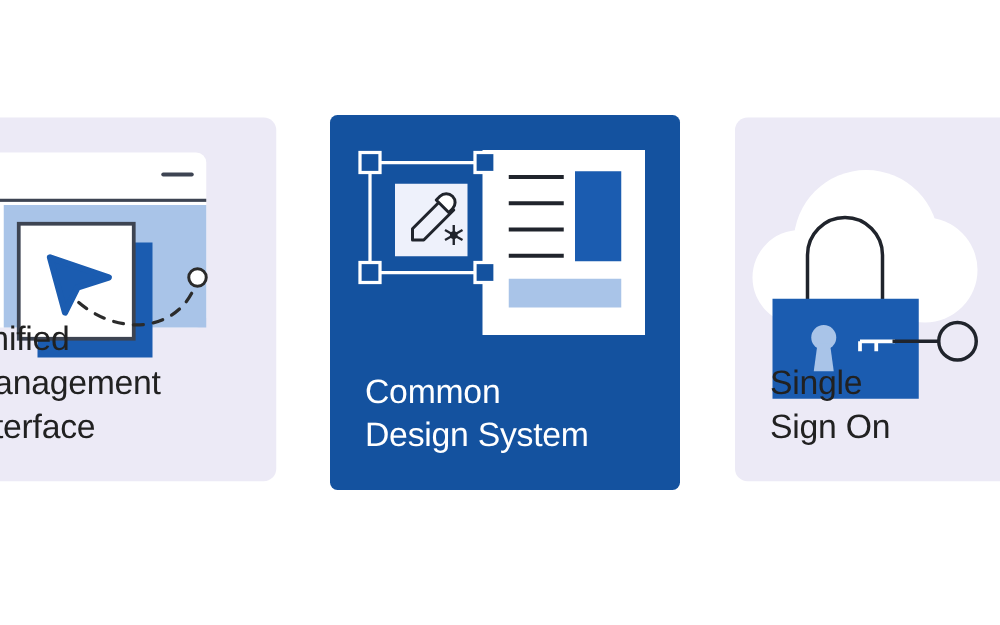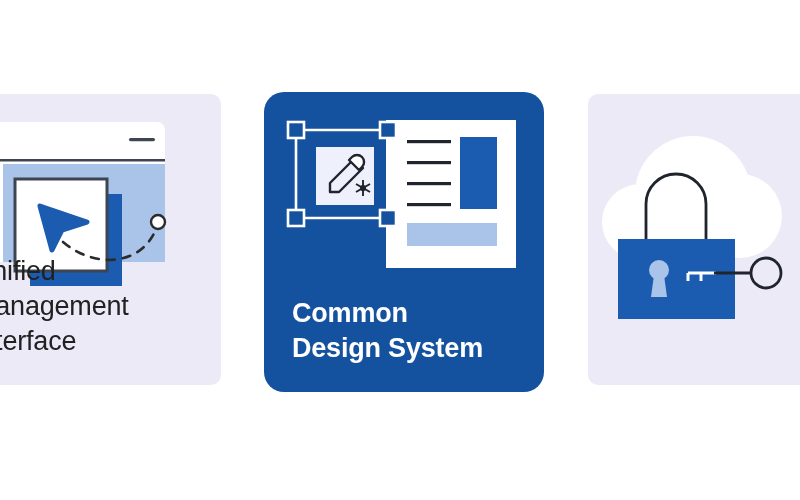--- a/index.html
+++ b/index.html
@@ -38,22 +38,21 @@
 
   .card-left  { left: -55px; width: 276px; }
   .card-right { left: 588px; width: 276px; }
 
   .card-center {
     background: #14529f;
     left: 264px;
     top: 92px;
     width: 280px;
     height: 300px;
-    border-radius: 20px;
-    font-weight: bold;
+    border-radius: 6px;
   }
 
   .card-label {
     position: absolute;
     left: 28px;
     bottom: 26px;
     font-size: 27px;
     line-height: 1.30;
     letter-spacing: -0.2px;
     white-space: pre-line;
@@ -170,15 +169,17 @@
         <path d="M66 181 L76 181 L79 203 L63 203 Z"></path>
       </g>
 
       <g fill="none" stroke="#ffffff" stroke-width="3">
         <path d="M100 179 L100 187 M113 179 L113 187 M100 179 L128 179"></path>
       </g>
       <line x1="126" y1="179" x2="164" y2="179" stroke="#20242c" stroke-width="2.8"></line>
       <circle cx="178" cy="179" r="15" fill="none" stroke="#20242c" stroke-width="2.8"></circle>
     </svg>
 
+    <div class="card-label">Single
+Sign On</div>
   </div>
 
 </div>
 
 </body></html>

